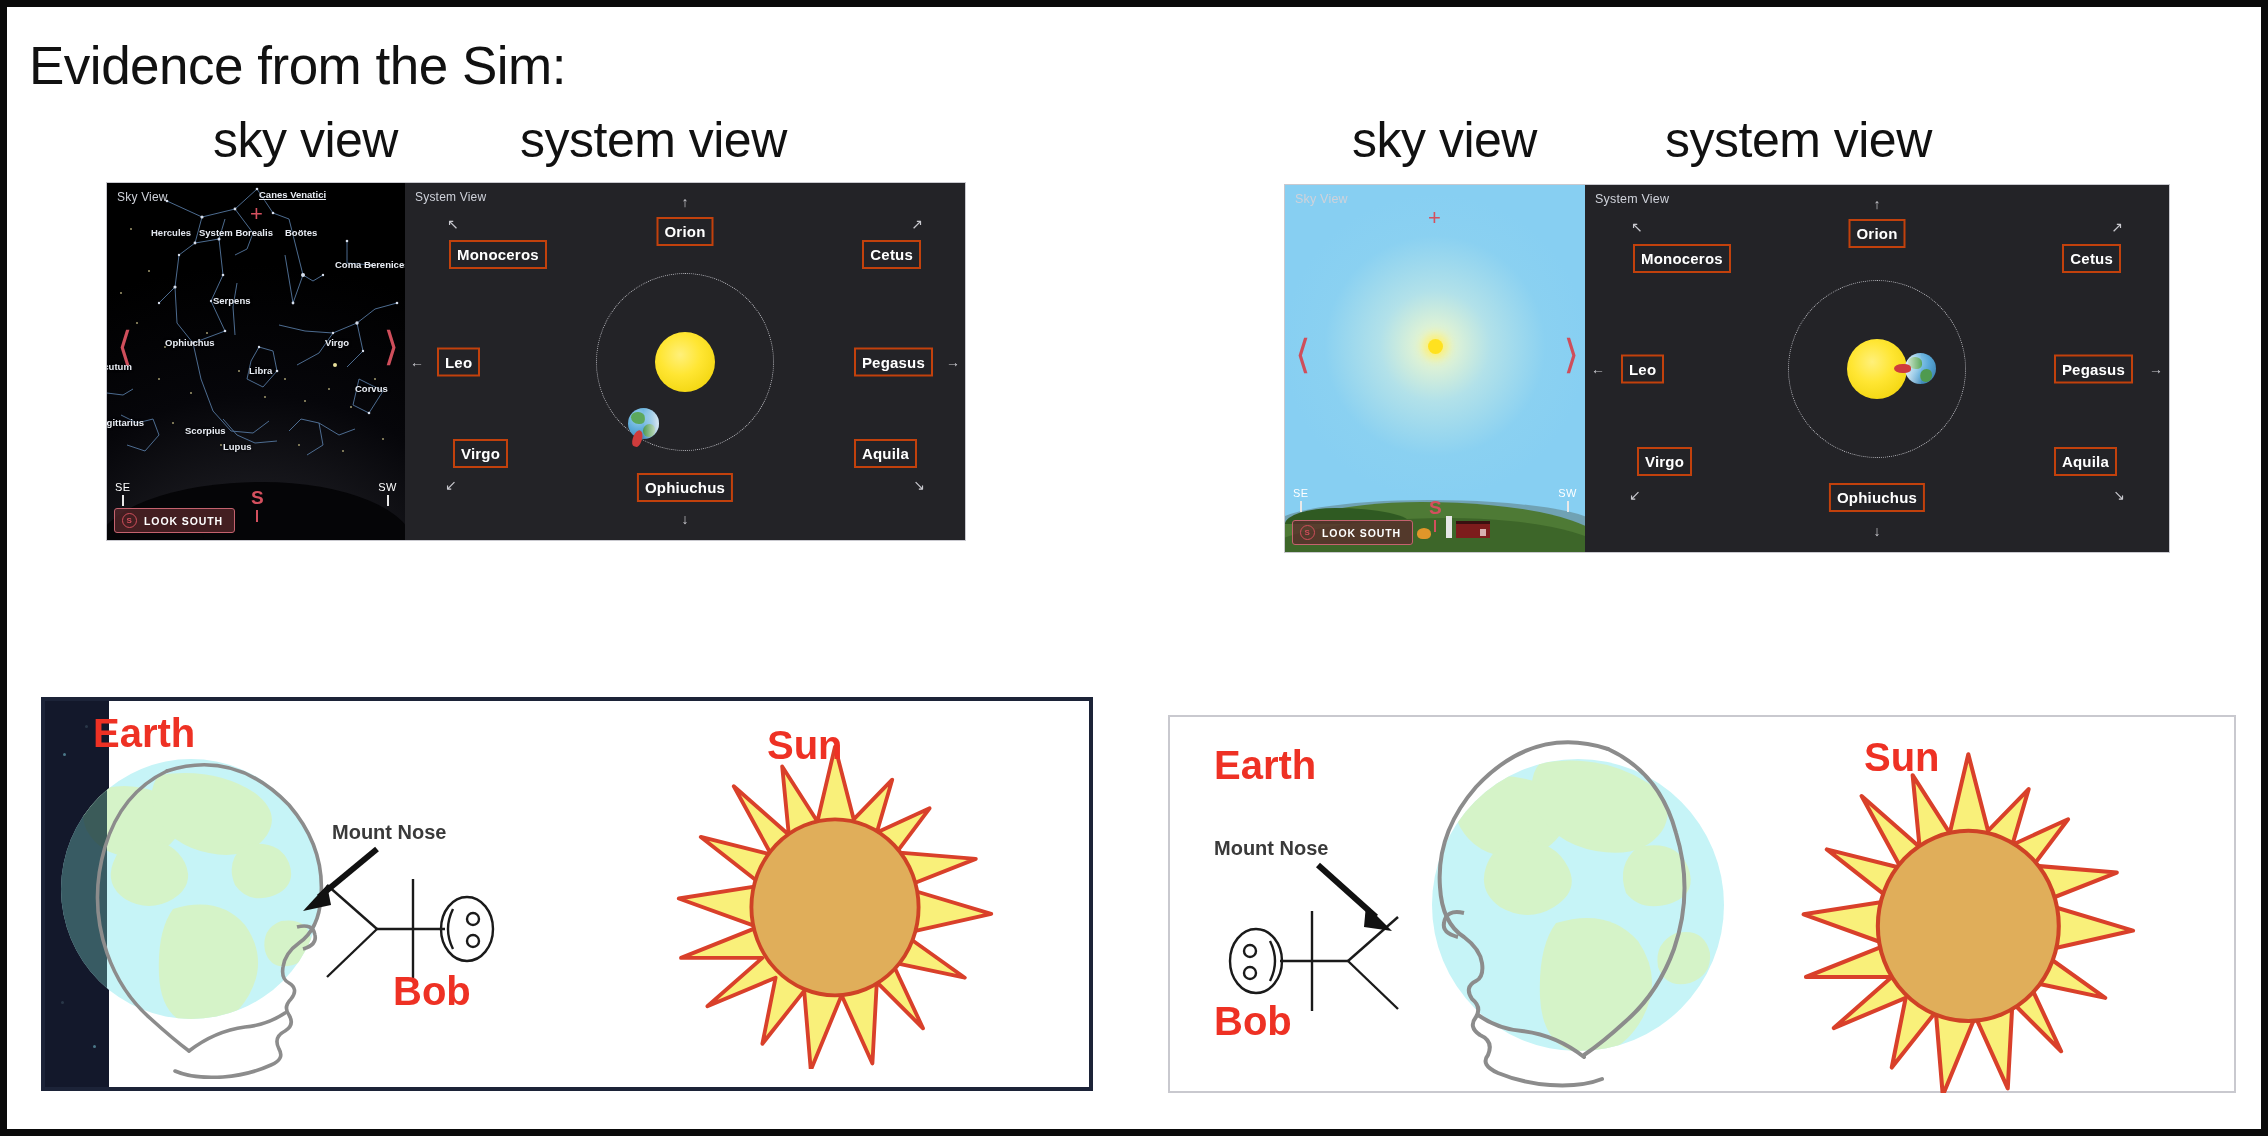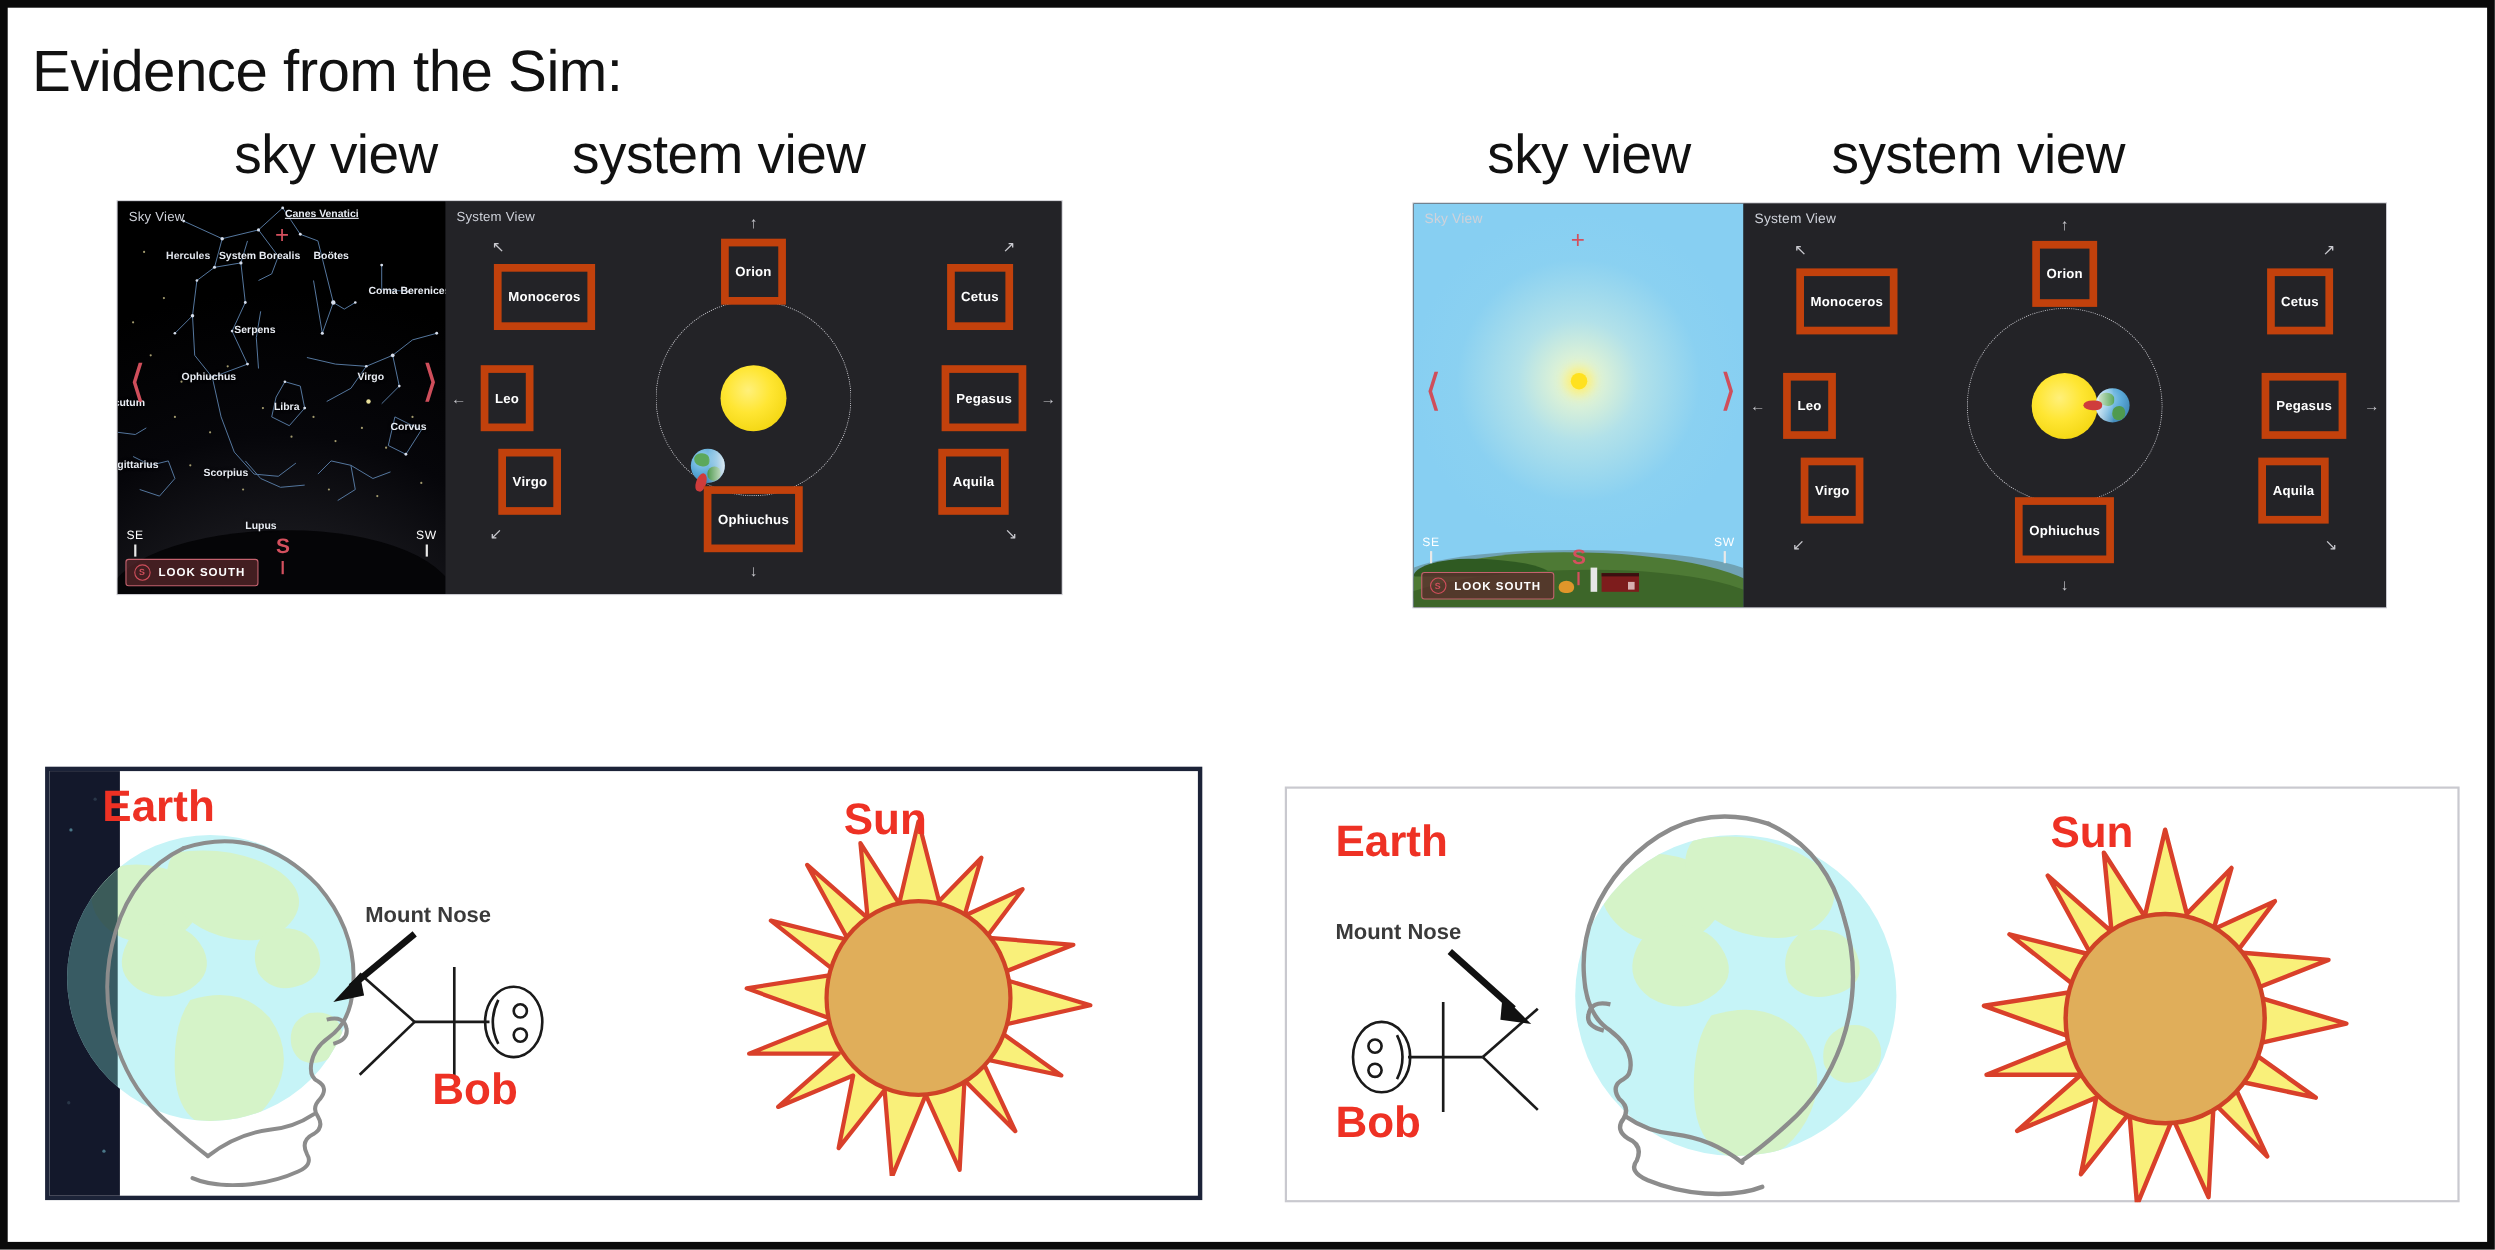--- a/index.html
+++ b/index.html
@@ -189,23 +189,23 @@
   .nose {
     position:absolute; width:9px;height:17px; z-index:7;
     background:#cf3c3c; border-radius:50% 50% 40% 40%;
   }
   .nose-h {
     position:absolute; width:17px;height:9px; z-index:7;
     background:#cf3c3c; border-radius:50% 40% 40% 50%;
   }
 
   .zlabel {
-    position:absolute; padding:16px 6px;
-    border:7px solid #c2410c; color:#ffffff;
-    font-size:12px; font-weight:700; white-space:nowrap;
+    position:absolute; padding:4px 6px;
+    border:2px solid #c2410c; color:#ffffff;
+    font-size:15px; font-weight:700; white-space:nowrap;
     background:transparent; z-index:8; letter-spacing:.2px;
   }
   .zarrow {
     position:absolute; color:#c9c9cf; font-size:14px; line-height:1; z-index:8;
   }
 
   
   .model-panel { position:absolute; background:#ffffff; }
   #model-left  { left:34px;  top:690px; width:1052px; height:394px; border:4px solid #1c2338; }
   #model-right { left:1161px;top:708px; width:1068px; height:378px; border:2px solid #c9c9cf; }
@@ -333,21 +333,21 @@
       <div class="cname" style="left:152px;top:6px;text-decoration:underline;">Canes Venatici</div>
       <div class="cname" style="left:228px;top:76px;">Coma Berenices</div>
       <div class="cname" style="left:106px;top:112px;">Serpens</div>
       <div class="cname" style="left:58px;top:154px;">Ophiuchus</div>
       <div class="cname" style="left:218px;top:154px;">Virgo</div>
       <div class="cname" style="left:142px;top:182px;">Libra</div>
       <div class="cname" style="left:248px;top:200px;">Corvus</div>
       <div class="cname" style="left:-10px;top:178px;">Scutum</div>
       <div class="cname" style="left:-12px;top:234px;">Sagittarius</div>
       <div class="cname" style="left:78px;top:242px;">Scorpius</div>
-      <div class="cname" style="left:116px;top:258px;margin-top:32px;">Lupus</div>
+      <div class="cname" style="left:116px;top:258px;">Lupus</div>
 
       <div class="crosshair" style="left:143px;top:20px;">+</div>
       <div class="chev" style="left:10px;top:140px;">⟨</div>
       <div class="chev" style="right:6px;top:140px;">⟩</div>
 
       <div class="compass" style="left:8px;bottom:34px;">
         <span>SE</span>
         <span class="tick"></span>
       </div>
       <div class="compass" style="right:8px;bottom:34px;">

